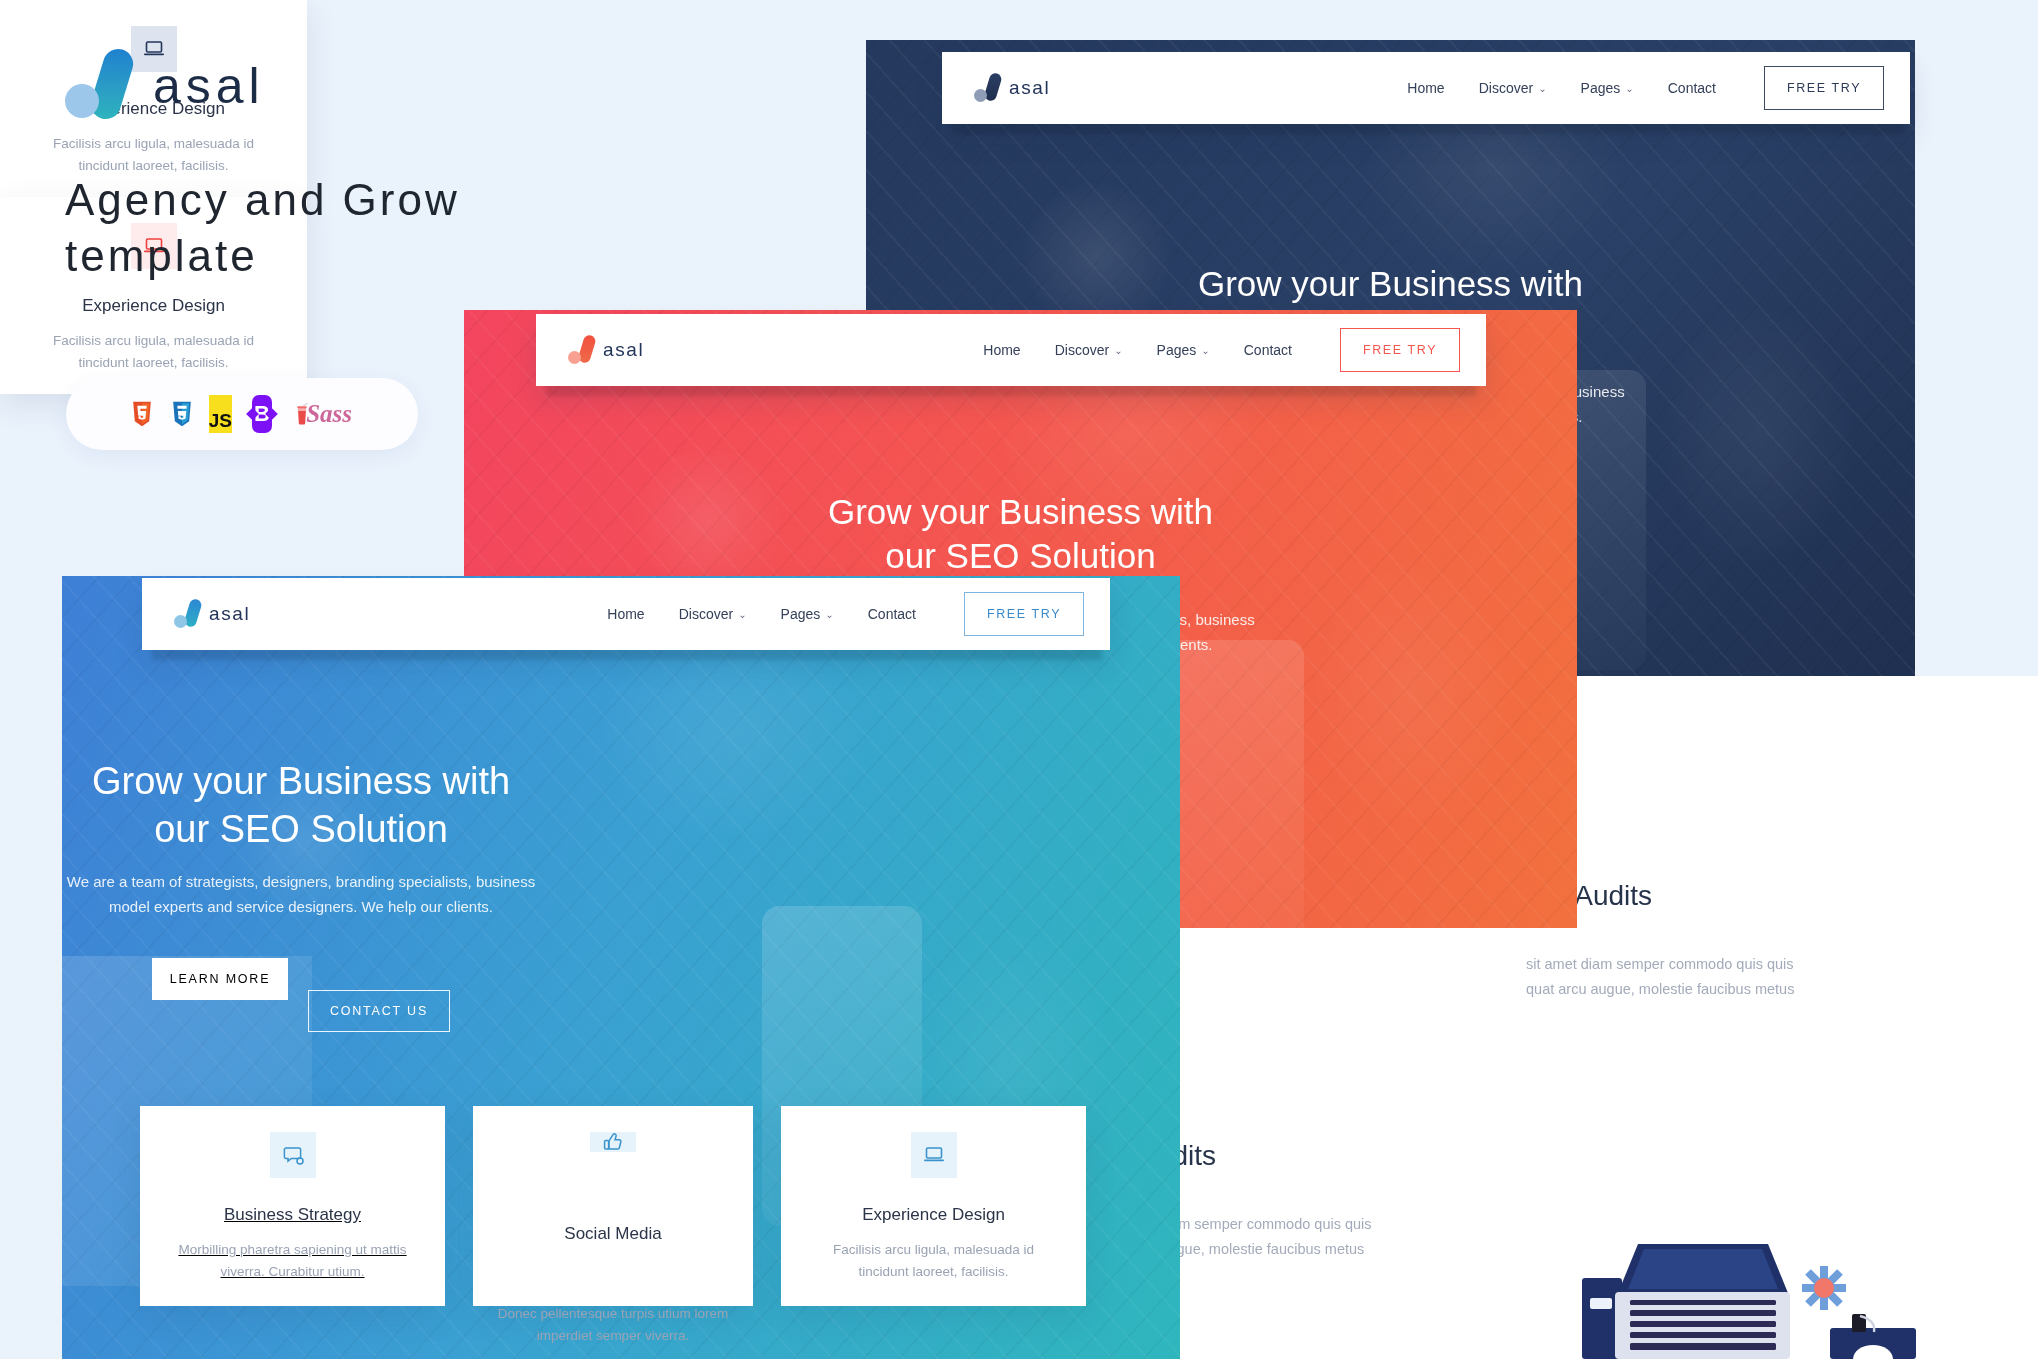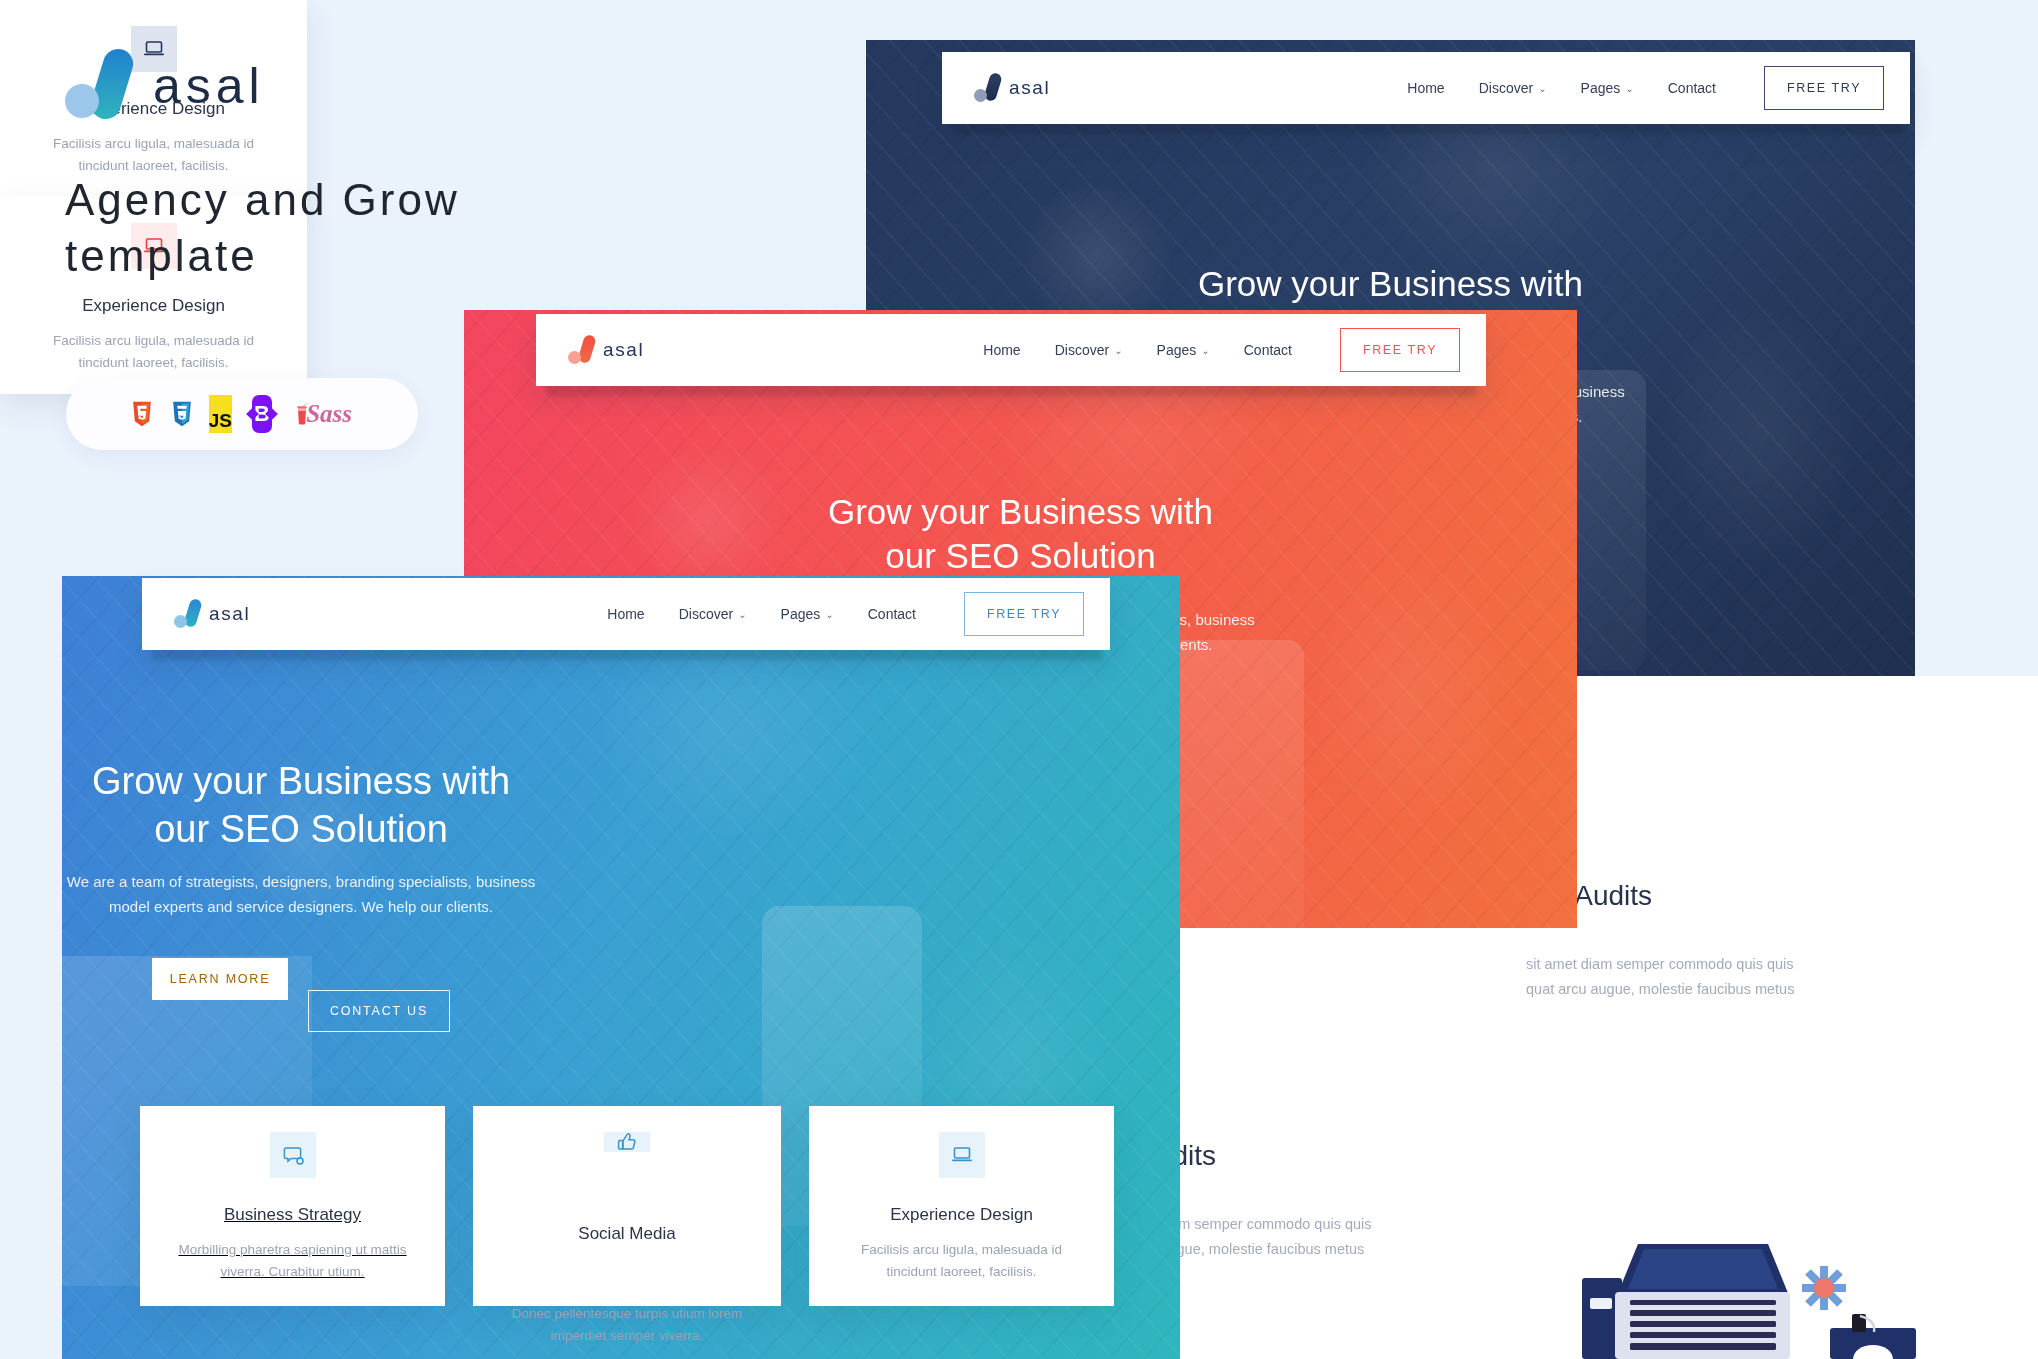--- a/index.html
+++ b/index.html
@@ -353,21 +353,21 @@
 
     <div class="hero-title" style="left:0; right:640px; top:182px; font-size:38px;">
       <div>Grow your Business with</div>
       <div>our SEO Solution</div>
     </div>
     <div class="hero-sub" style="left:0; right:640px; top:294px; font-size:15px;">
       <div>We are a team of strategists, designers, branding specialists, business</div>
       <div>model experts and service designers. We help our clients.</div>
     </div>
     <div class="hero-btns" style="left:0; right:640px; top:382px; justify-content:center;">
-      <div class="btn-solid" style="width:136px;height:42px;font-size:12.5px;color:#a16207;">LEARN MORE</div>
+      <div class="btn-solid" style="width:136px;height:42px;font-size:12.5px;color:#000000;">LEARN MORE</div>
       <div class="btn-ghost" style="width:142px;height:42px;font-size:12.5px;">CONTACT US</div>
     </div>
   </div>
 
   <div class="nav-shadow" style="left:152px; top:648px; width:950px; height:12px;"></div>
   <div class="nav" style="left:142px; top:578px; width:968px; height:72px; padding:0 26px 0 32px;">
     <div class="nav-logo">
       <div class="nlogo" style="width:26px;height:30px;">
         <div class="nb" style="width:12px;height:28px;background:linear-gradient(170deg,#2b86d4,#2fb0c4);"></div>
         <div class="nd" style="width:13px;height:13px;background:#8fc6e6;"></div>
@@ -402,21 +402,21 @@
           <circle cx="18" cy="16" r="3" fill="none" stroke="#3a93cc" stroke-width="1.5"></circle>
         </svg>
       </div>
       <div class="card-title" style="font-size:17px;margin-top:27px;">Business Strategy</div>
       <div class="card-text" style="font-size:13.5px;margin-top:14px;">
         <div>Morbilling pharetra sapiening ut mattis</div>
         <div>viverra. Curabitur utium.</div>
       </div>
     </div>
 
-    <div class="card" style="width:308px; height:200px; padding-top:26px;gap:45px;">
+    <div class="card" style="width:280px; height:200px; padding-top:26px;gap:45px;">
       <div class="card-icon" style="width:46px;height:46px;background:#e6f3fb;">
         <svg width="20" height="20" viewBox="0 0 20 20">
           <path d="M6 8.8 10.2 2.4a1.7 1.7 0 0 1 2.9 1.6L12 7.8h4.3a1.6 1.6 0 0 1 1.55 2l-1.5 6A1.6 1.6 0 0 1 14.8 17H6Z" fill="none" stroke="#3a93cc" stroke-width="1.5"></path>
           <rect x="1.6" y="8.6" width="4" height="8.4" rx="1" fill="none" stroke="#3a93cc" stroke-width="1.5"></rect>
         </svg>
       </div>
       <div class="card-title" style="font-size:17px;margin-top:27px;">Social Media</div>
       <div class="card-text" style="font-size:13.5px;margin-top:14px;">
         <div>Donec pellentesque turpis utium lorem</div>
         <div>imperdiet semper viverra.</div>

